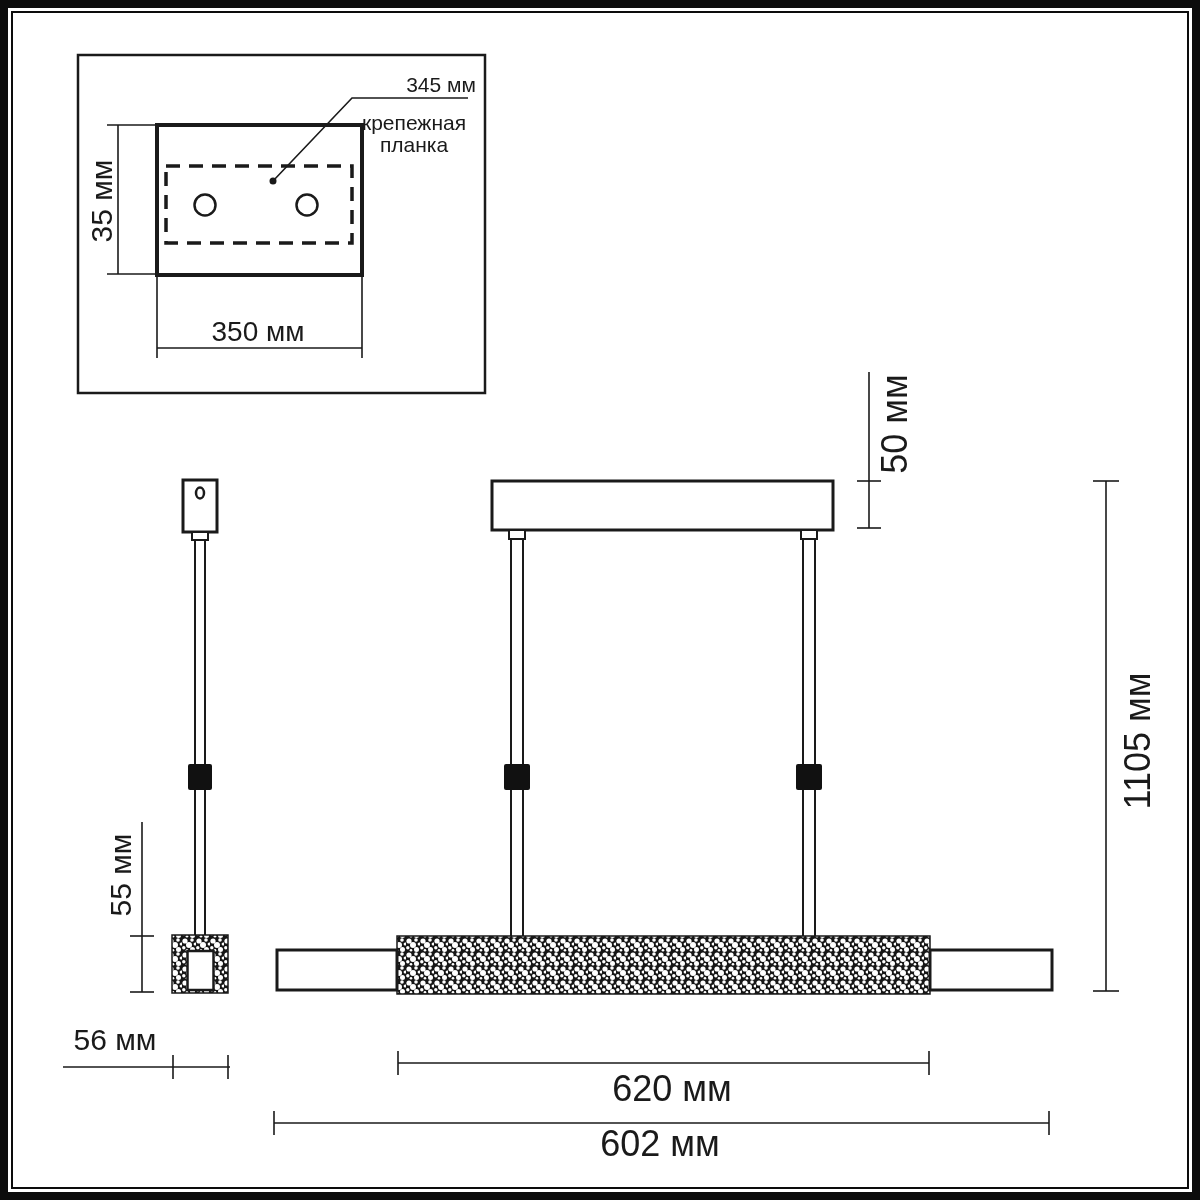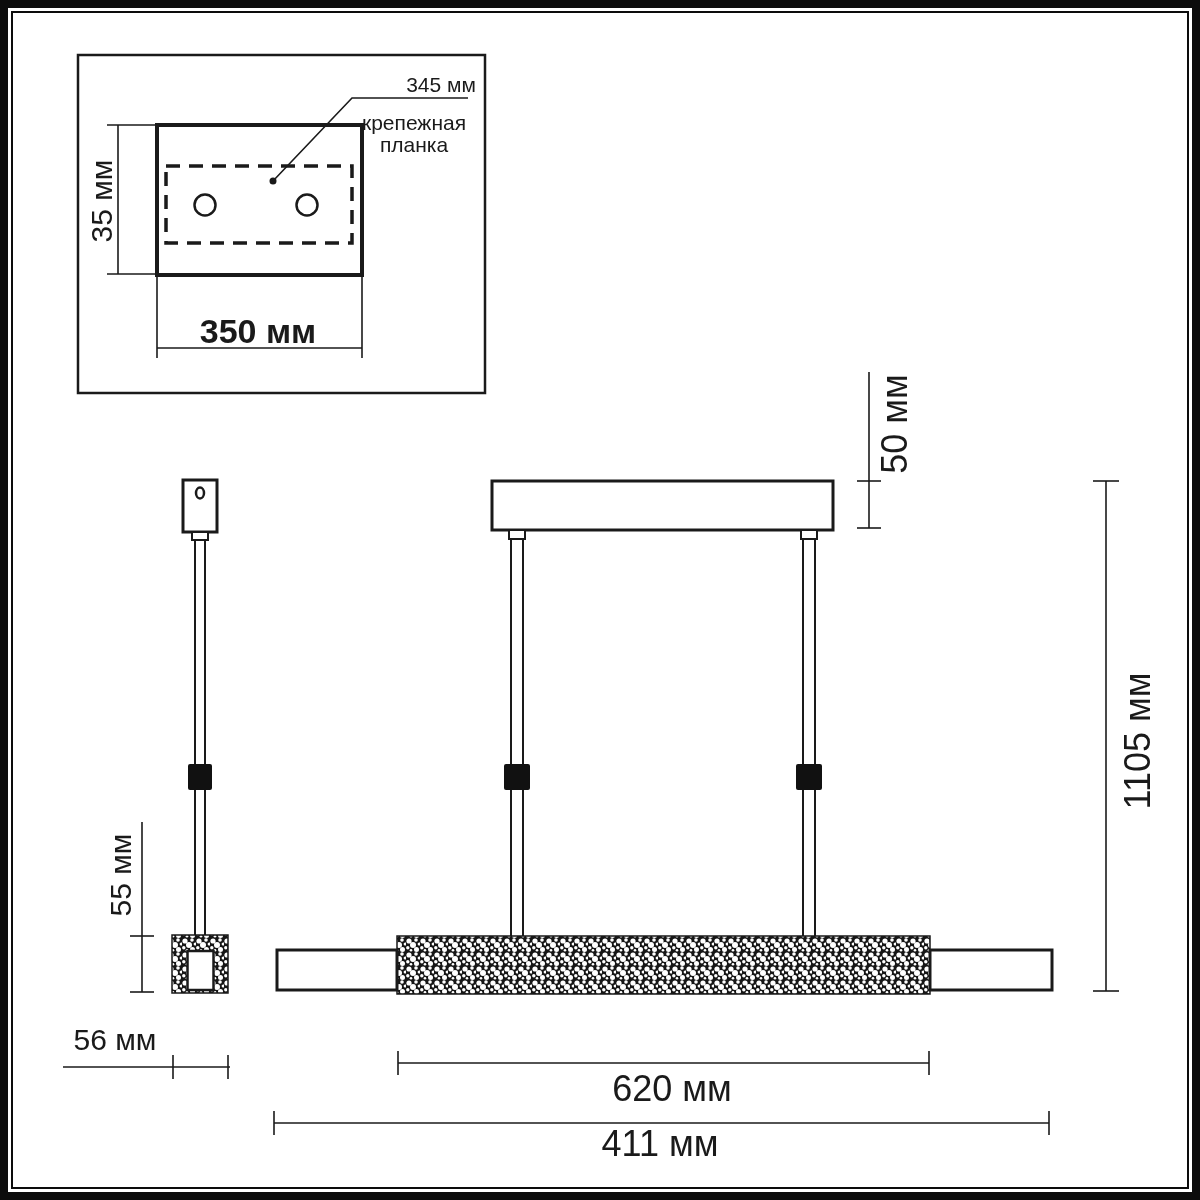--- a/index.html
+++ b/index.html
@@ -7,21 +7,21 @@
     position:relative;width:1200px;height:1200px;background:#ffffff;
     font-family:"Liberation Sans",sans-serif;color:#1a1a1a;overflow:hidden;
   }
   .frame-outer{position:absolute;left:0;top:0;right:0;bottom:0;border:8px solid #0c0c0c;pointer-events:none;}
   .frame-inner{position:absolute;left:11px;top:11px;right:11px;bottom:11px;border:2px solid #0c0c0c;pointer-events:none;}
   svg.canvas{position:absolute;left:0;top:0;width:1200px;height:1200px;}
   .lbl{position:absolute;white-space:nowrap;color:#1a1a1a;transform:translate(-50%,-50%);line-height:1.05;}
   .lbl.v{transform:translate(-50%,-50%) rotate(-90deg);}
   .s21{font-size:21px;}
   .s30{font-size:30px;}
-  .s34{font-size:34px;font-weight:bold;}
+  .s34{font-size:28px;}
   .s36{font-size:36px;}
   .center{text-align:center;}
 </style>
 </head>
 <body>
 
 <div class="page">
 
   <svg class="canvas" viewBox="0 0 1200 1200">
     <defs>
@@ -117,17 +117,17 @@
   <div class="lbl v s30" style="left:102px;top:201px;">35 мм</div>
   <div class="lbl s34" style="left:258px;top:332px;">350 мм</div>
 
   <div class="lbl v s36" style="left:895px;top:424px;">50 мм</div>
   <div class="lbl v s36" style="left:1138px;top:741px;">1105 мм</div>
 
   <div class="lbl v s30" style="left:121px;top:875px;">55 мм</div>
   <div class="lbl s30" style="left:115px;top:1040px;">56 мм</div>
 
   <div class="lbl s36" style="left:672px;top:1089px;">620 мм</div>
-  <div class="lbl s36" style="left:660px;top:1144px;">411 мм</div>
+  <div class="lbl s36" style="left:660px;top:1144px;">602 мм</div>
 
   <div class="frame-inner"></div>
   <div class="frame-outer"></div>
 </div>
 
 </body></html>

